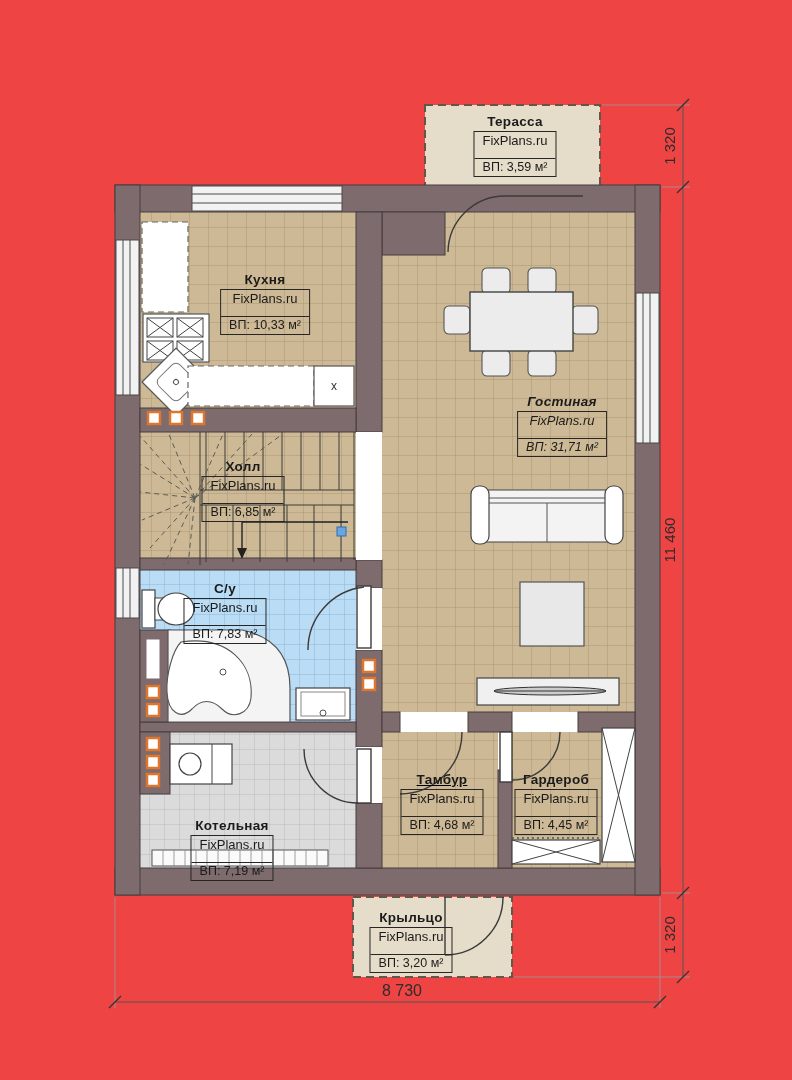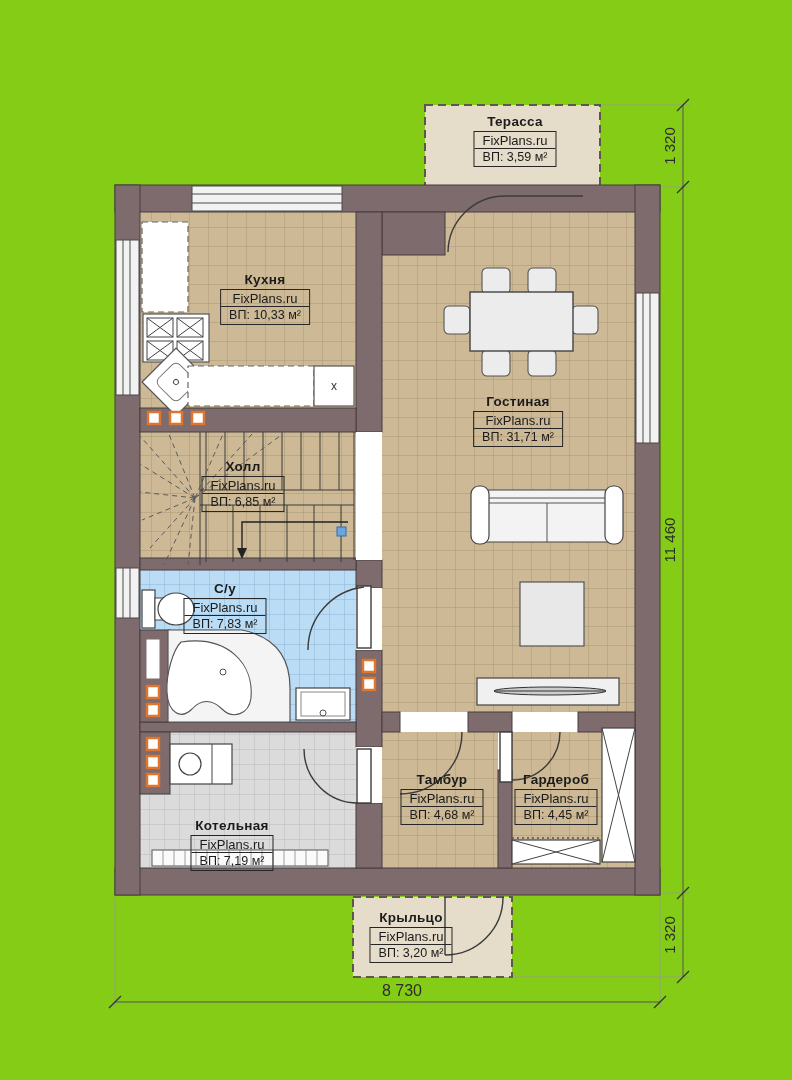--- a/index.html
+++ b/index.html
@@ -1,22 +1,22 @@
 <!DOCTYPE html>
 <html><head>
 <meta charset="utf-8">
 <style>
   html,body{margin:0;padding:0;background:#ffffff;}
-  .page{position:relative;width:792px;height:1080px;background:#84cc16;overflow:hidden;
+  .page{position:relative;width:792px;height:1080px;background:#ef4444;overflow:hidden;
         font-family:"Liberation Sans","DejaVu Sans",sans-serif;}
   .plan-svg{position:absolute;left:0;top:0;}
   .room-label{position:absolute;transform:translateX(-50%);text-align:center;z-index:5;}
   .room-name{font-size:13.5px;font-weight:bold;color:#1b1b1b;margin-bottom:2px;white-space:nowrap;letter-spacing:.3px;}
   .label-box{display:inline-block;border:1.5px solid #262626;background:transparent;}
-  .brand-row{border-bottom:1.5px solid #262626;padding:1px 8px 0 8px;font-size:13px;color:#1b1b1b;white-space:nowrap;}
+  .brand-row{border-bottom:1.5px solid #262626;padding:1px 8px 10px 8px;font-size:13px;color:#1b1b1b;white-space:nowrap;}
   .area-row{padding:1px 8px 2px 8px;font-size:12.5px;color:#1b1b1b;white-space:nowrap;}
   .dim-v{position:absolute;transform:translate(-50%,-50%) rotate(-90deg);font-size:15px;color:#2d2d2d;white-space:nowrap;z-index:5;}
   .dim-h{position:absolute;transform:translate(-50%,-50%);font-size:16px;color:#2d2d2d;white-space:nowrap;z-index:5;text-align:center;}
   .small-mark{position:absolute;transform:translate(-50%,-50%);font-size:12px;color:#333;z-index:5;}
 </style>
 </head>
 <body>
 
 <div class="page">
 
@@ -278,21 +278,21 @@
   </div>
 
   <div class="room-label" style="left:265px;top:272px;">
     <div class="room-name">Кухня</div>
     <div class="label-box">
       <div class="brand-row">FixPlans.ru</div>
       <div class="area-row">ВП: 10,33 м²</div>
     </div>
   </div>
 
-  <div class="room-label" style="left:518px;top:394px;">
+  <div class="room-label" style="left:562px;top:394px;font-style:italic;">
     <div class="room-name">Гостиная</div>
     <div class="label-box">
       <div class="brand-row">FixPlans.ru</div>
       <div class="area-row">ВП: 31,71 м²</div>
     </div>
   </div>
 
   <div class="room-label" style="left:243px;top:459px;">
     <div class="room-name">Холл</div>
     <div class="label-box">
@@ -310,21 +310,21 @@
   </div>
 
   <div class="room-label" style="left:232px;top:818px;">
     <div class="room-name">Котельная</div>
     <div class="label-box">
       <div class="brand-row">FixPlans.ru</div>
       <div class="area-row">ВП: 7,19 м²</div>
     </div>
   </div>
 
-  <div class="room-label" style="left:442px;top:772px;">
+  <div class="room-label" style="left:442px;top:772px;text-decoration:underline;">
     <div class="room-name">Тамбур</div>
     <div class="label-box">
       <div class="brand-row">FixPlans.ru</div>
       <div class="area-row">ВП: 4,68 м²</div>
     </div>
   </div>
 
   <div class="room-label" style="left:556px;top:772px;">
     <div class="room-name">Гардероб</div>
     <div class="label-box">

